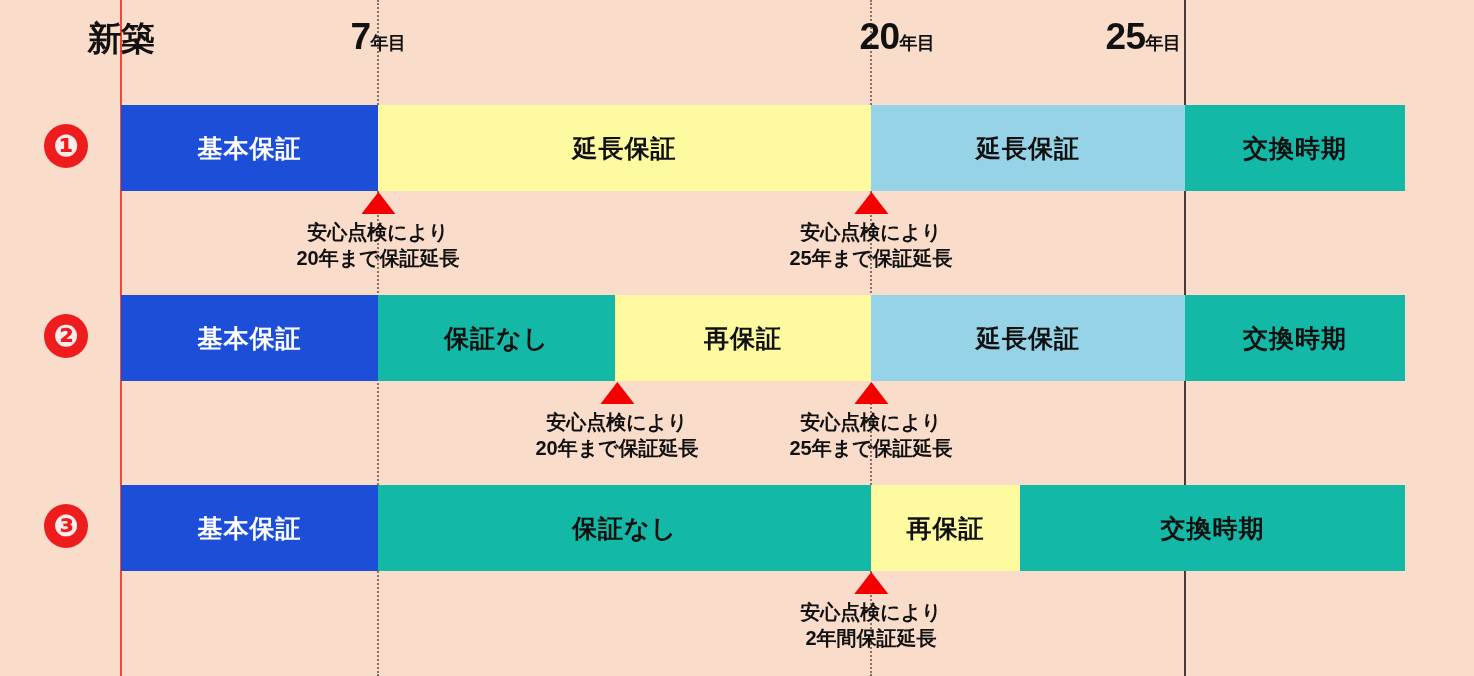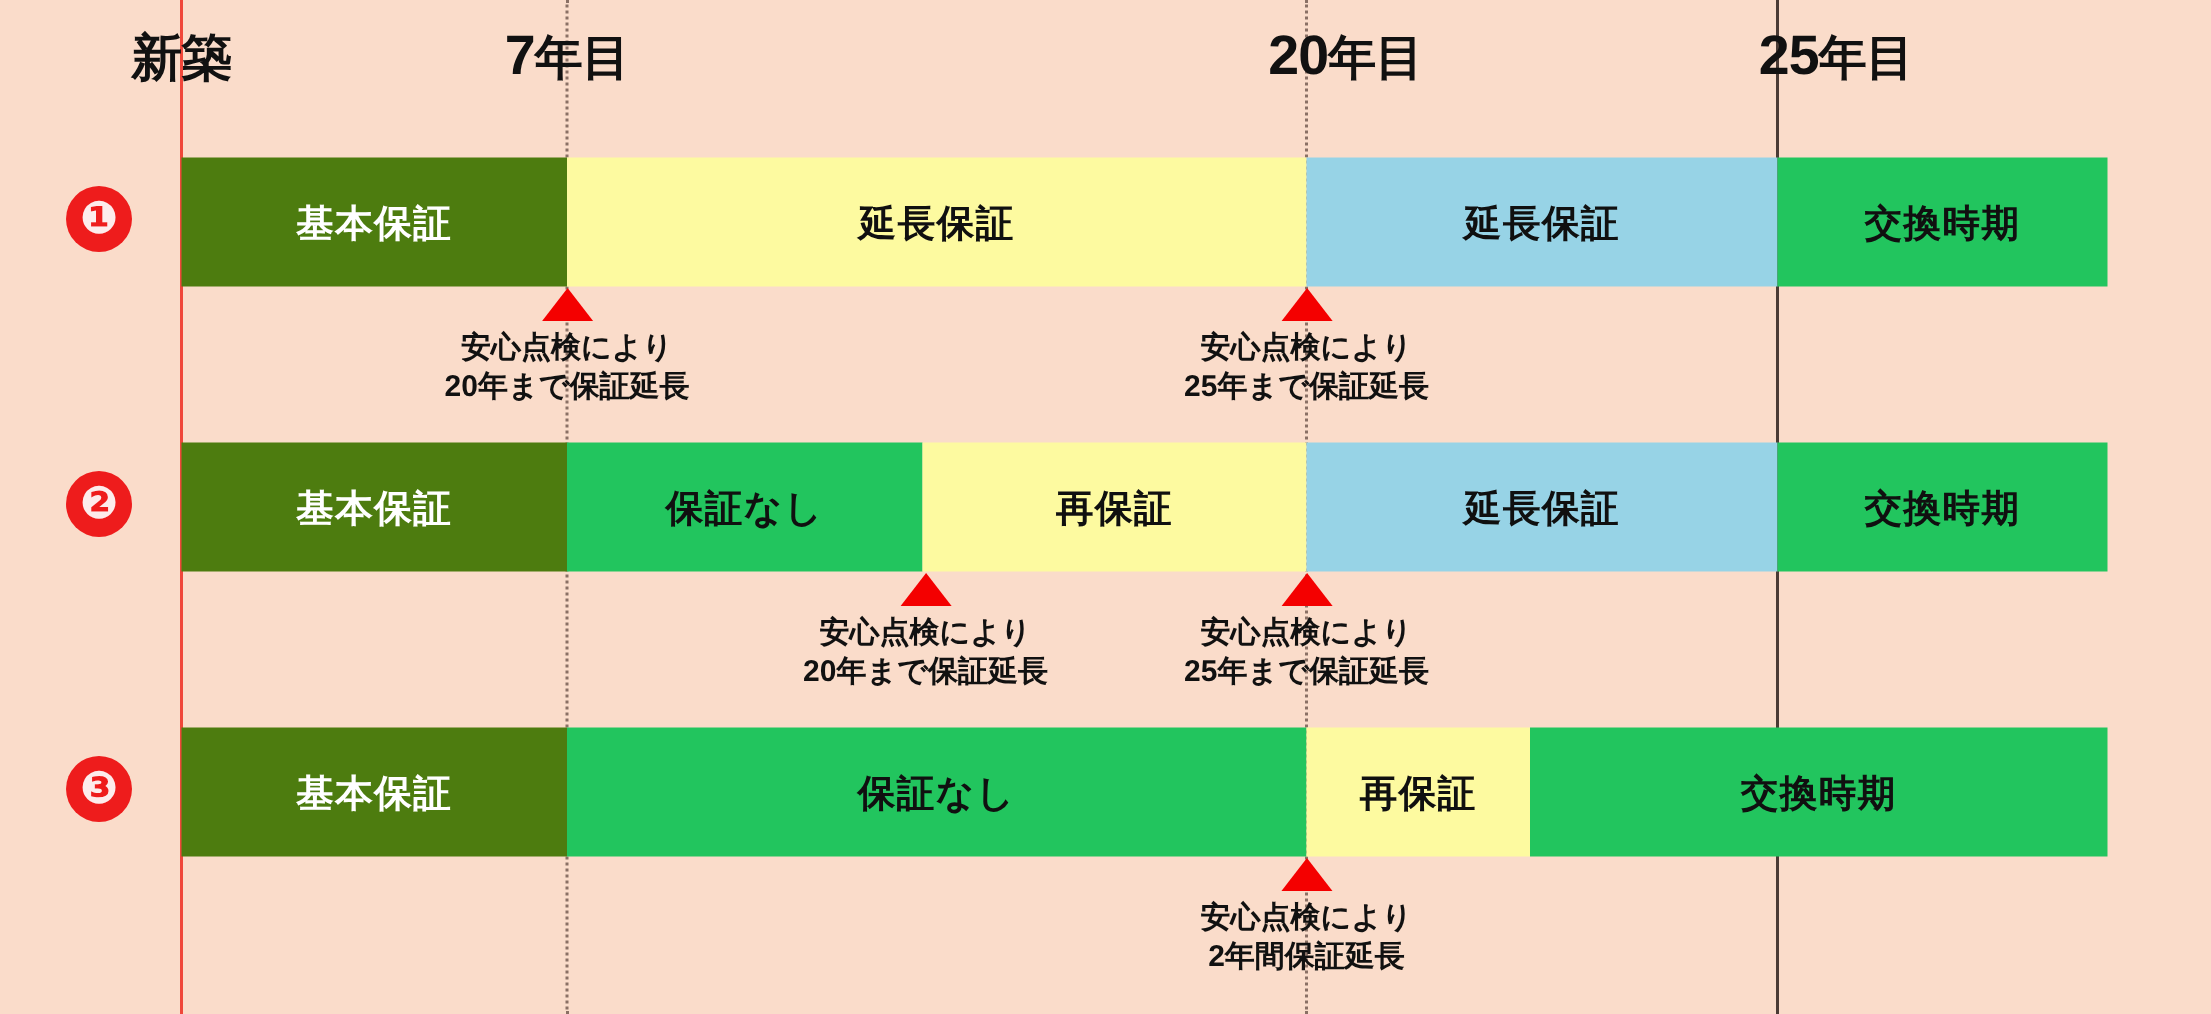--- a/index.html
+++ b/index.html
@@ -35,21 +35,21 @@
   .year-label {
     position: absolute;
     top: 16px;
     color: #111111;
     font-weight: bold;
     white-space: nowrap;
     transform: translateX(-50%);
     letter-spacing: -0.5px;
   }
   .year-label .num  { font-size: 37px; }
-  .year-label .unit { font-size: 32px; }
+  .year-label .unit { font-size: 18px; }
   .year-label.first .num { font-size: 34px; }
 
   
   .row-badge {
     position: absolute;
     width: 44px;
     height: 44px;
     border-radius: 50%;
     background: #ee1c1c;
     color: #fdecec;
@@ -67,24 +67,24 @@
     top: 0;
     height: 86px;
     display: flex;
     align-items: center;
     justify-content: center;
     font-size: 25px;
     font-weight: bold;
     letter-spacing: 1px;
     white-space: nowrap;
   }
-  .seg.red    { background: #4d7c0f; color: #ffffff; }
+  .seg.red    { background: #1d4ed8; color: #ffffff; }
   .seg.yellow { background: #fdfaa0; color: #101010; }
   .seg.blue   { background: #97d3e6; color: #101010; }
-  .seg.white  { background: #22c55e; color: #101010; }
+  .seg.white  { background: #14b8a6; color: #101010; }
 
   
   .marker { position: absolute; transform: translateX(-50%); text-align: center; }
   .marker .tri {
     width: 0; height: 0;
     margin: 0 auto;
     border-left: 17px solid transparent;
     border-right: 17px solid transparent;
     border-bottom: 22px solid #f40000;
   }
@@ -104,21 +104,21 @@
   <div id="axis-layer">
       <div class="axis-line solid-red" style="left: 120px;"></div>
       <div class="axis-line dotted" style="left: 377px;"></div>
       <div class="axis-line dotted" style="left: 870px;"></div>
       <div class="axis-line solid-dark" style="left: 1184px;"></div>
     </div>
   <div id="label-layer">
       <div class="year-label first" style="left: 121px;"><span class="num">新築</span></div>
       <div class="year-label" style="left: 378px;"><span class="num">7</span><span class="unit">年目</span></div>
       <div class="year-label" style="left: 871px; margin-left: 26px;"><span class="num">20</span><span class="unit">年目</span></div>
-      <div class="year-label" style="left: 1224px;"><span class="num">25</span><span class="unit">年目</span></div>
+      <div class="year-label" style="left: 1143px;"><span class="num">25</span><span class="unit">年目</span></div>
     </div>
   <div id="rows-layer">
       <div class="row-badge" style="top: 124px;">❶</div>
       <div class="bar-row" style="top: 105px; left: 0px; width: 1474px;">
         <div class="seg red" style="left: 121px; width: 257px;">基本保証</div>
         <div class="seg yellow" style="left: 378px; width: 493px;">延長保証</div>
         <div class="seg blue" style="left: 871px; width: 314px;">延長保証</div>
         <div class="seg white" style="left: 1185px; width: 220px;">交換時期</div>
       </div>
       <div class="marker" style="left: 378px; top: 192px;">

